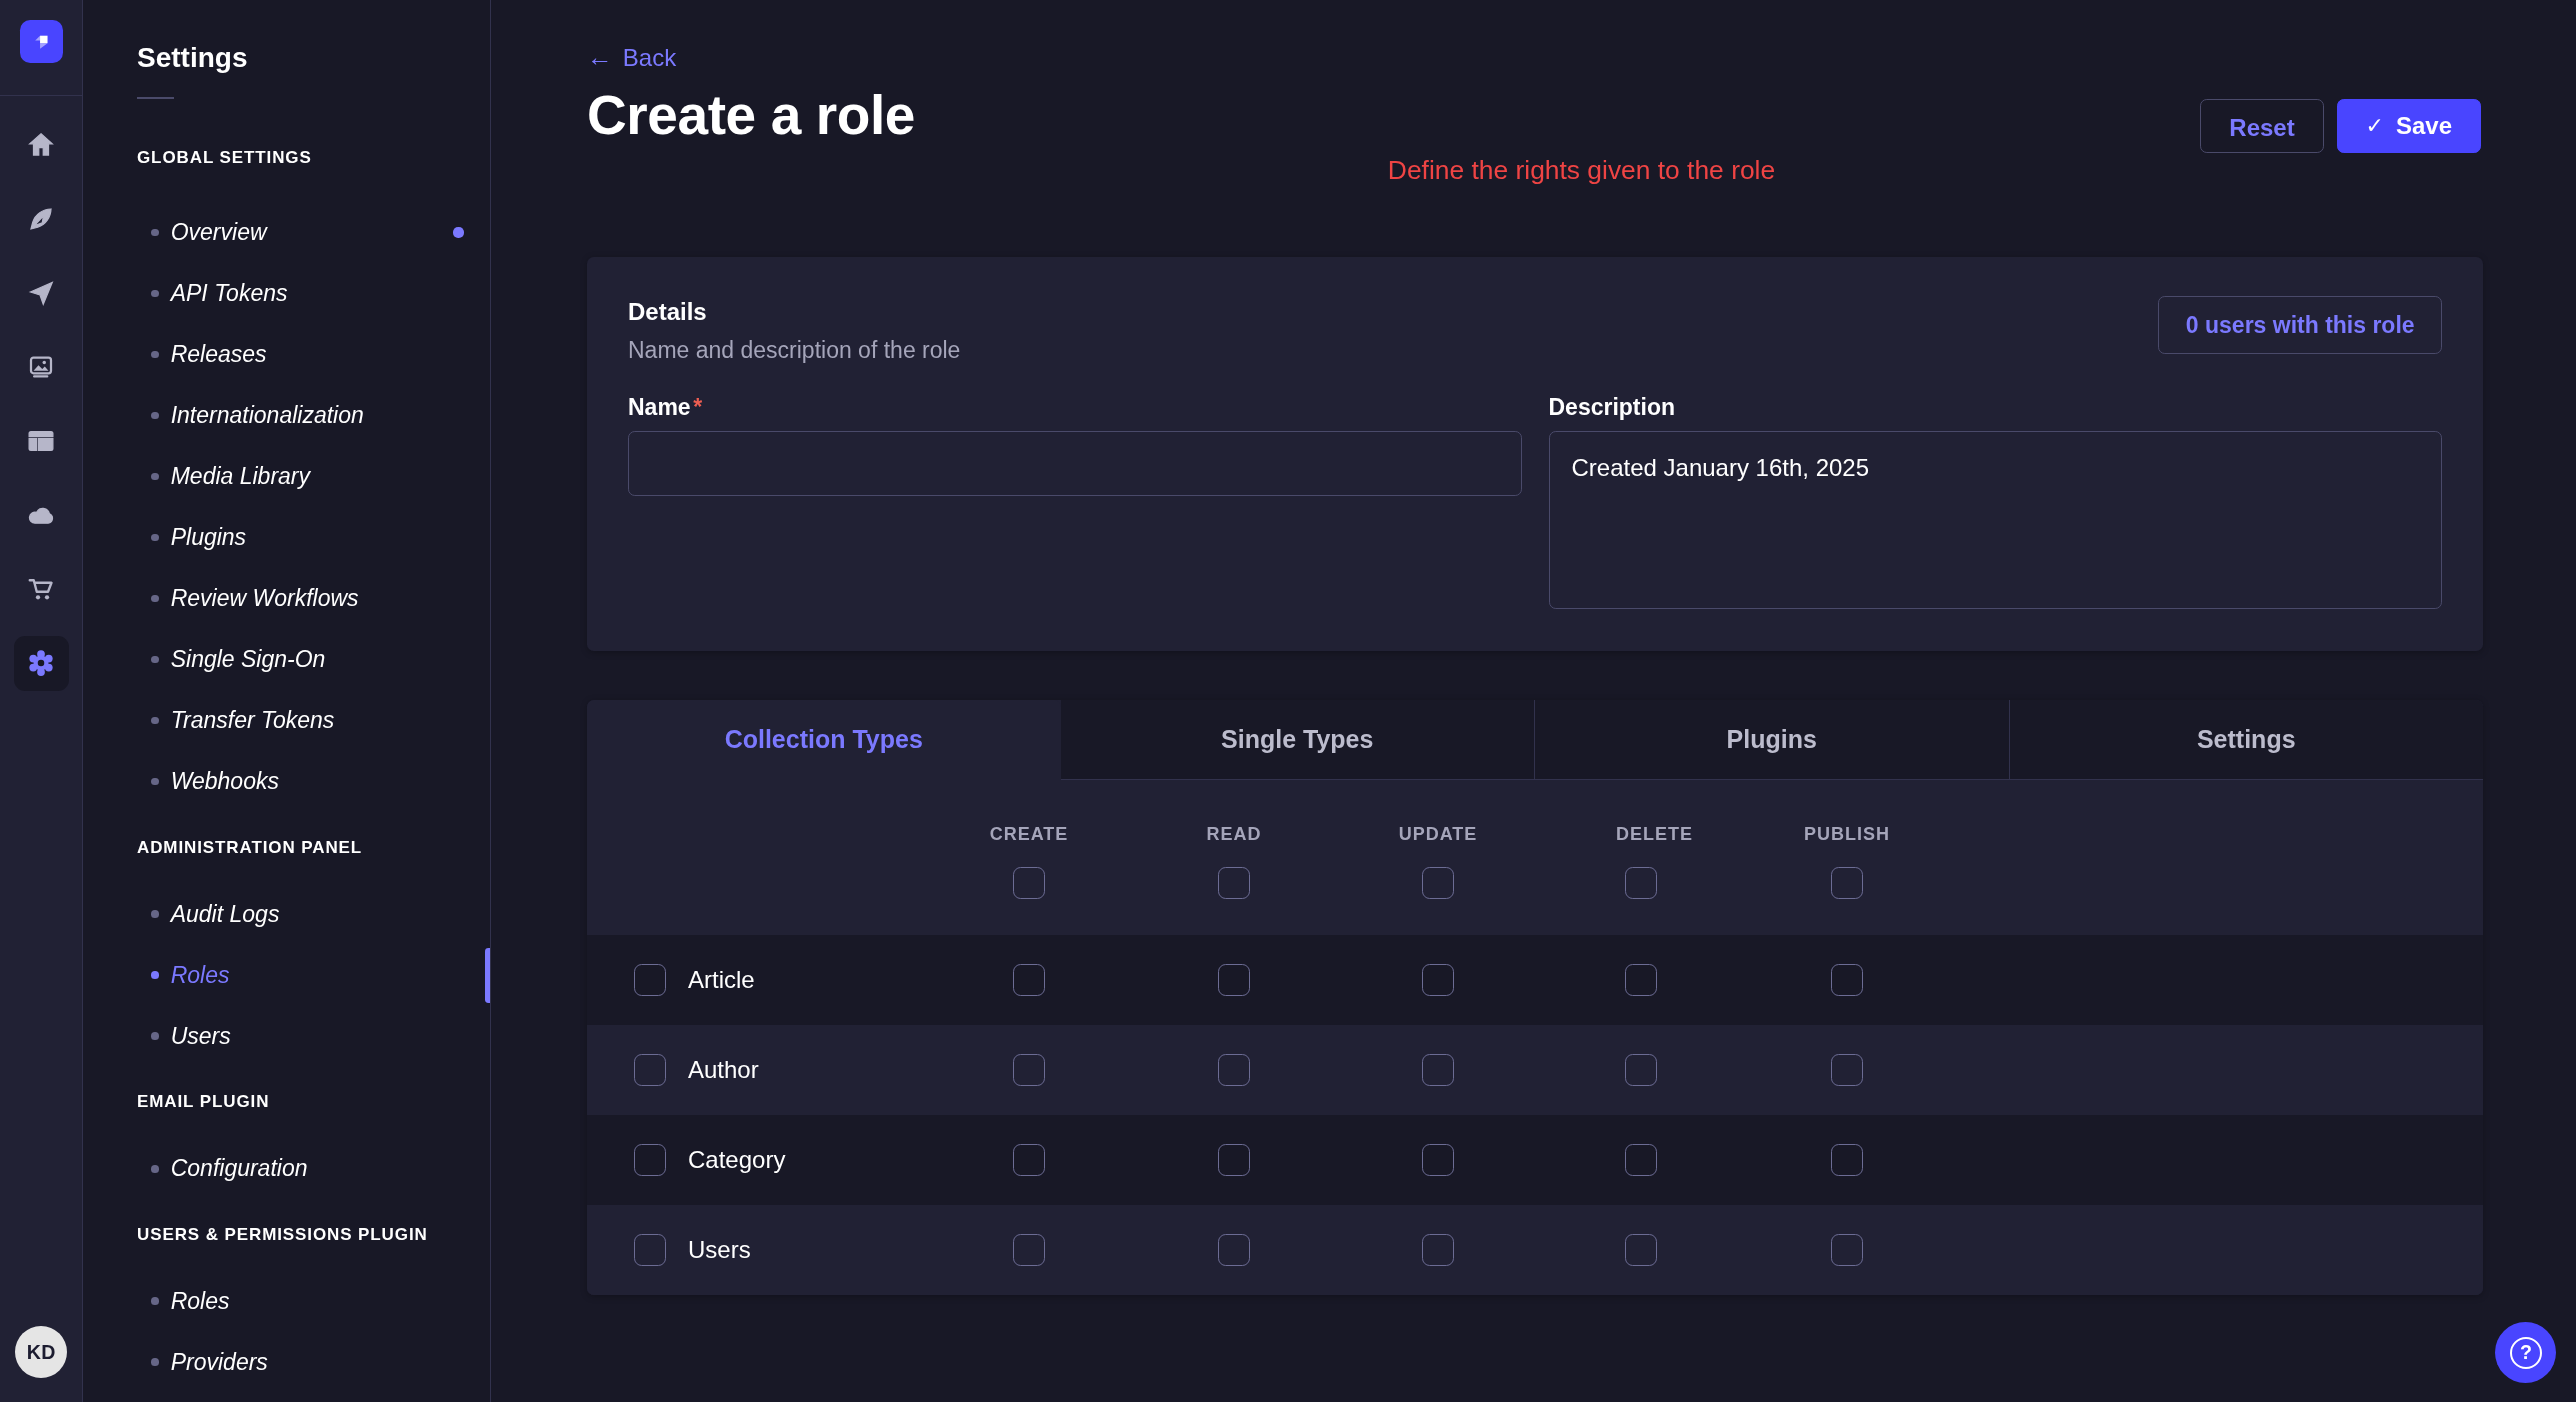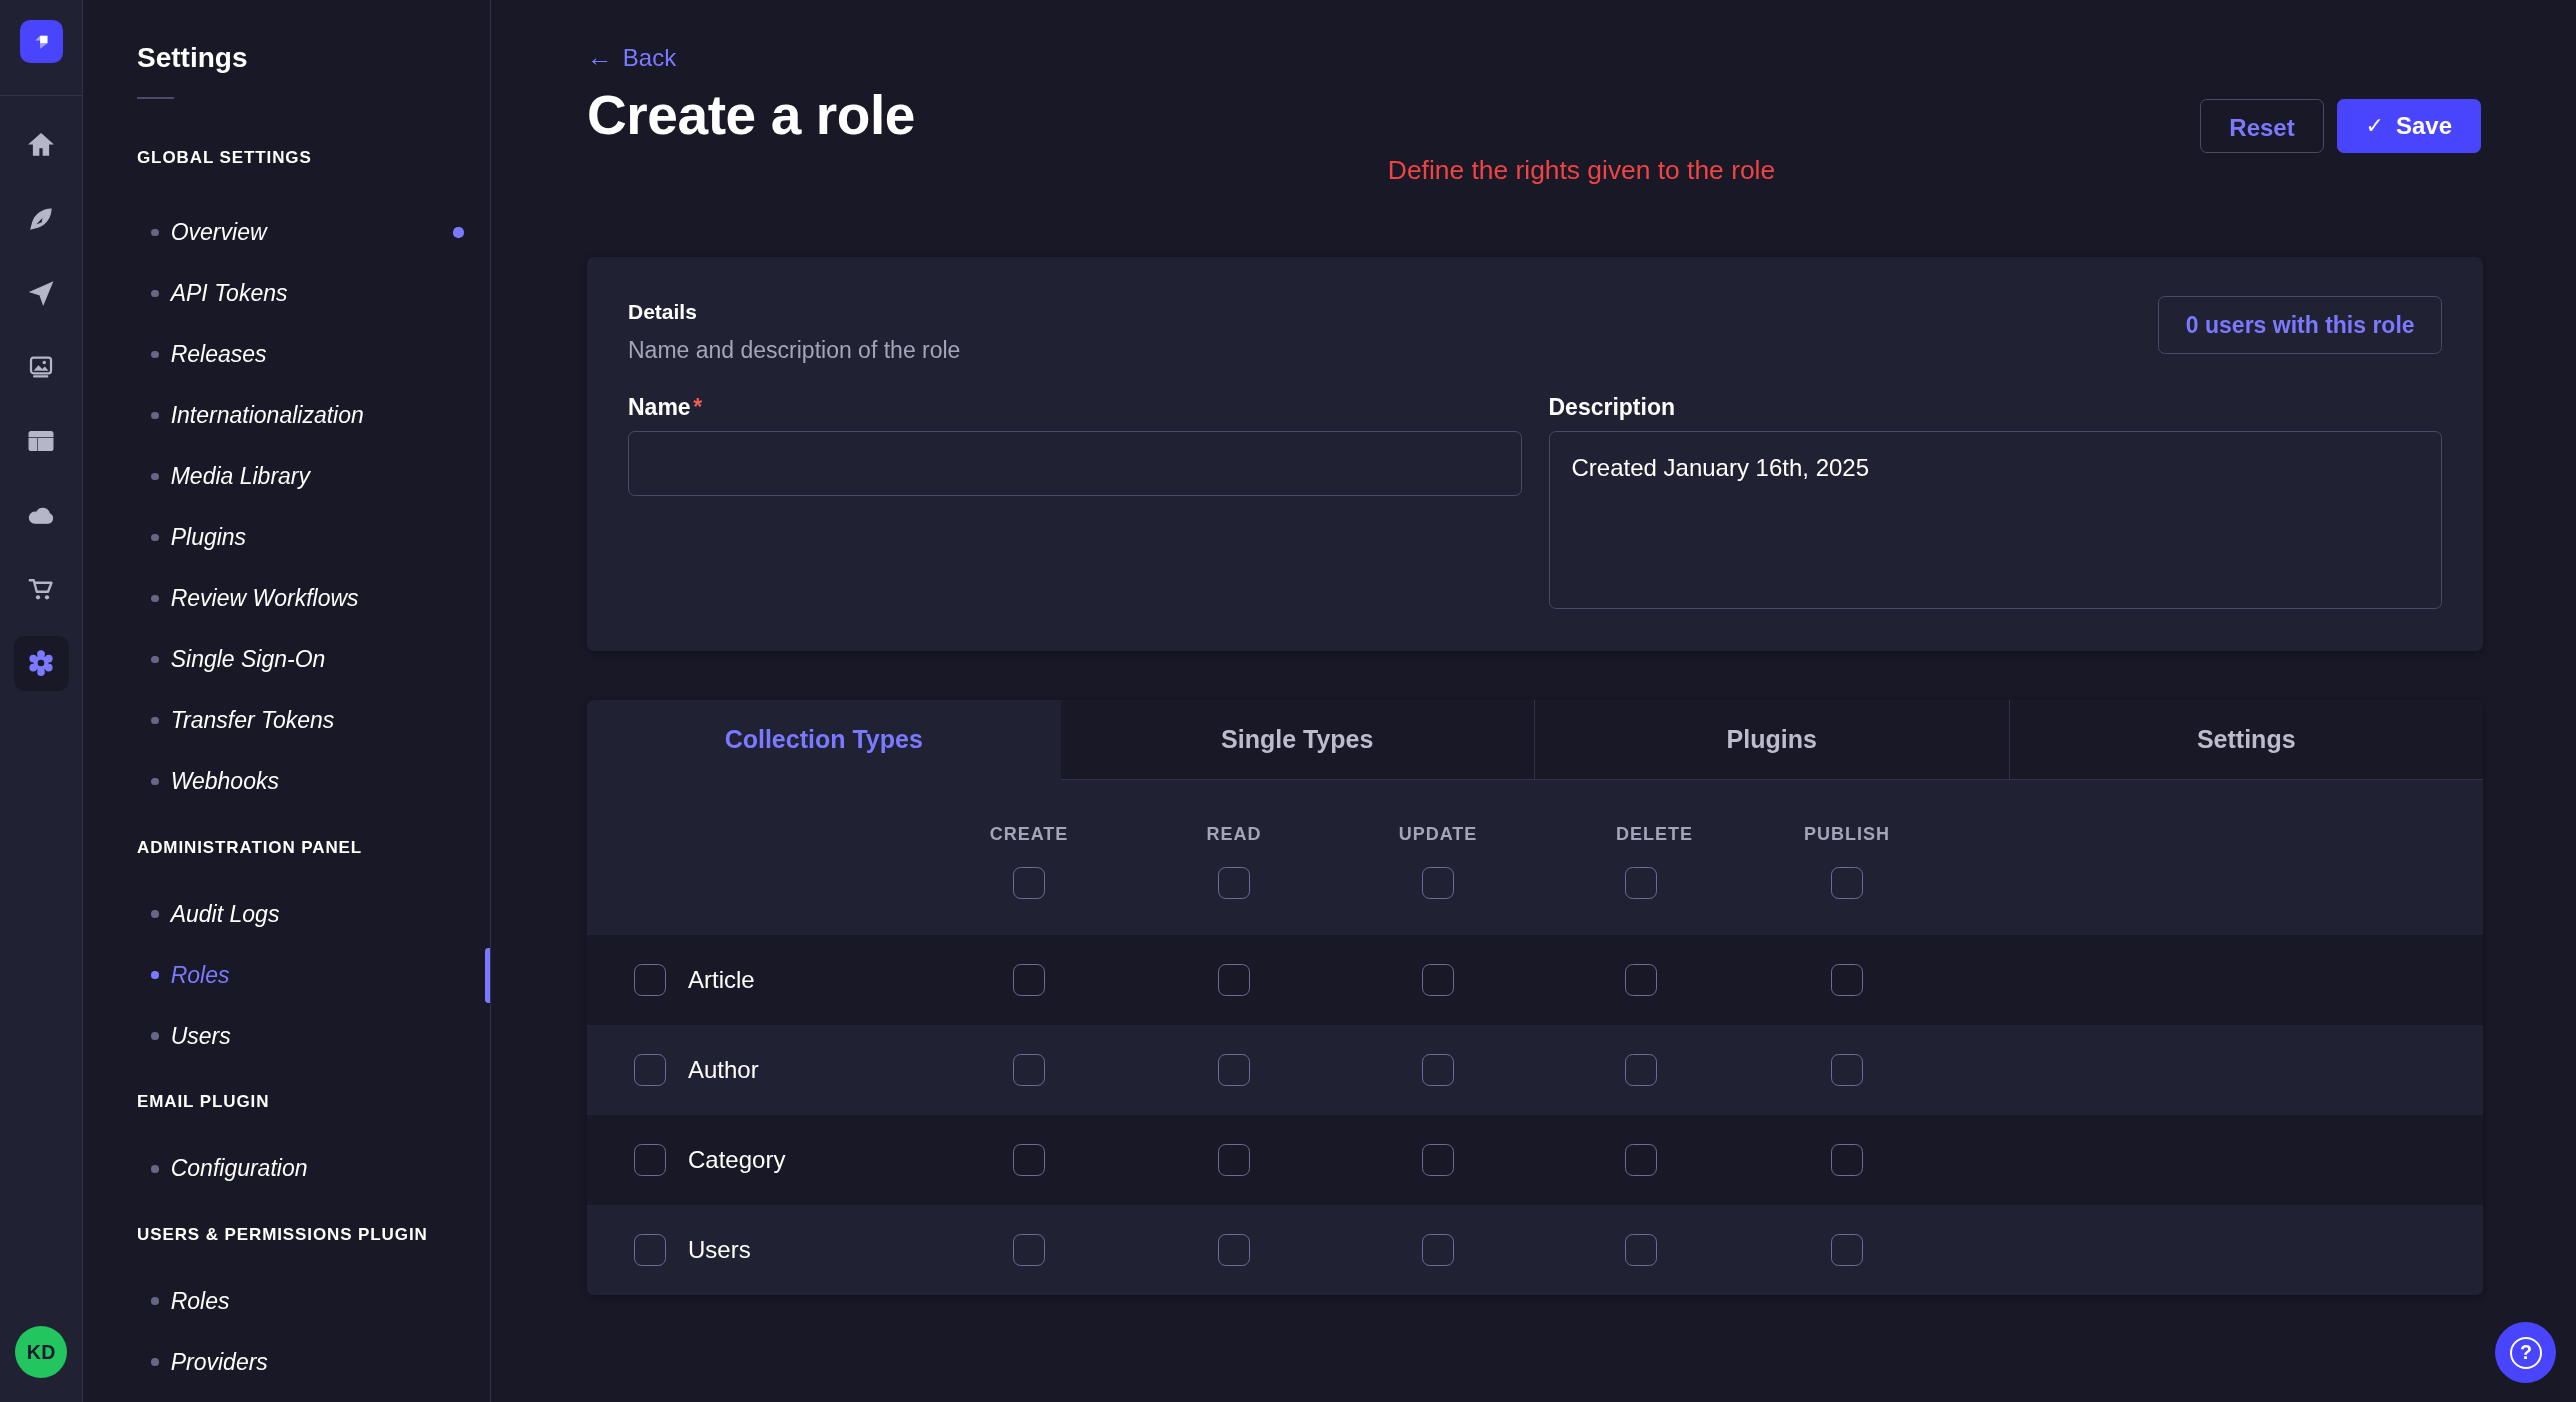--- a/index.html
+++ b/index.html
@@ -27,21 +27,21 @@
     align-items:center; justify-content:center; cursor:pointer;
   }
   .rail-btn svg { width:30px; height:30px; }
   .rail-btn .ic { fill:#b6b6c9; stroke:#b6b6c9; }
   .gear-bg {
     width:55px; height:55px; border-radius:11px; background:#181826;
     display:flex; align-items:center; justify-content:center;
   }
   .rail-avatar {
     position:absolute; bottom:24px; left:15.3px; width:52px; height:52px;
-    border-radius:50%; background:#22c55e; color:#1c1c30;
+    border-radius:50%; background:#e5e5e5; color:#1c1c30;
     display:flex; align-items:center; justify-content:center;
     font-size:19.6px; font-weight:700; cursor:pointer; letter-spacing:0.4px;
   }
 
   
   .settings-nav {
     width:408px; min-width:408px; height:100%;
     background:#181826; border-right:0.9px solid #32324d;
     padding-top:41px; position:relative; z-index:2;
   }
@@ -75,21 +75,21 @@
   .head-actions { position:absolute; top:99px; right:95px; display:flex; gap:12.8px; }
   .btn { height:54px; border-radius:6.8px; font-size:24px; font-weight:700; cursor:pointer; font-family:inherit; }
   .btn-reset { background:transparent; border:0.9px solid #4a4a6a; color:#7b79ff; padding:14px 28px; }
   .btn-save { background:#4945ff; border:0.9px solid #4945ff; color:#ffffff; padding:0 28px; display:flex; align-items:center; gap:12px; }
   .btn-save .check { font-size:22px; font-weight:700; }
 
   
   .card { width:1896px; background:#212134; border-radius:6.8px; box-shadow:0 1.7px 6.8px rgba(0,0,0,.25); }
   .details-card { margin-top:69px; padding:39px 41px; }
   .details-head { display:flex; justify-content:space-between; align-items:flex-start; }
-  .details-title { font-size:21px; font-weight:700; line-height:32px; }
+  .details-title { font-size:24px; font-weight:700; line-height:32px; }
   .details-subtitle { font-size:23px; color:#a5a5ba; margin-top:6.8px; line-height:31px; }
   .users-btn {
     height:58px; padding:0 26.4px; border:0.9px solid #4a4a6a; border-radius:6.8px;
     background:transparent; color:#7b79ff; font-size:23px; font-weight:700; cursor:pointer; font-family:inherit;
   }
   .fields { display:flex; gap:27px; margin-top:27px; }
   .field { flex:1; }
   .field-label { font-size:23px; font-weight:700; line-height:29px; display:block; }
   .req { color:#ee5e52; margin-left:2.6px; }
   .text-input, .text-area {

